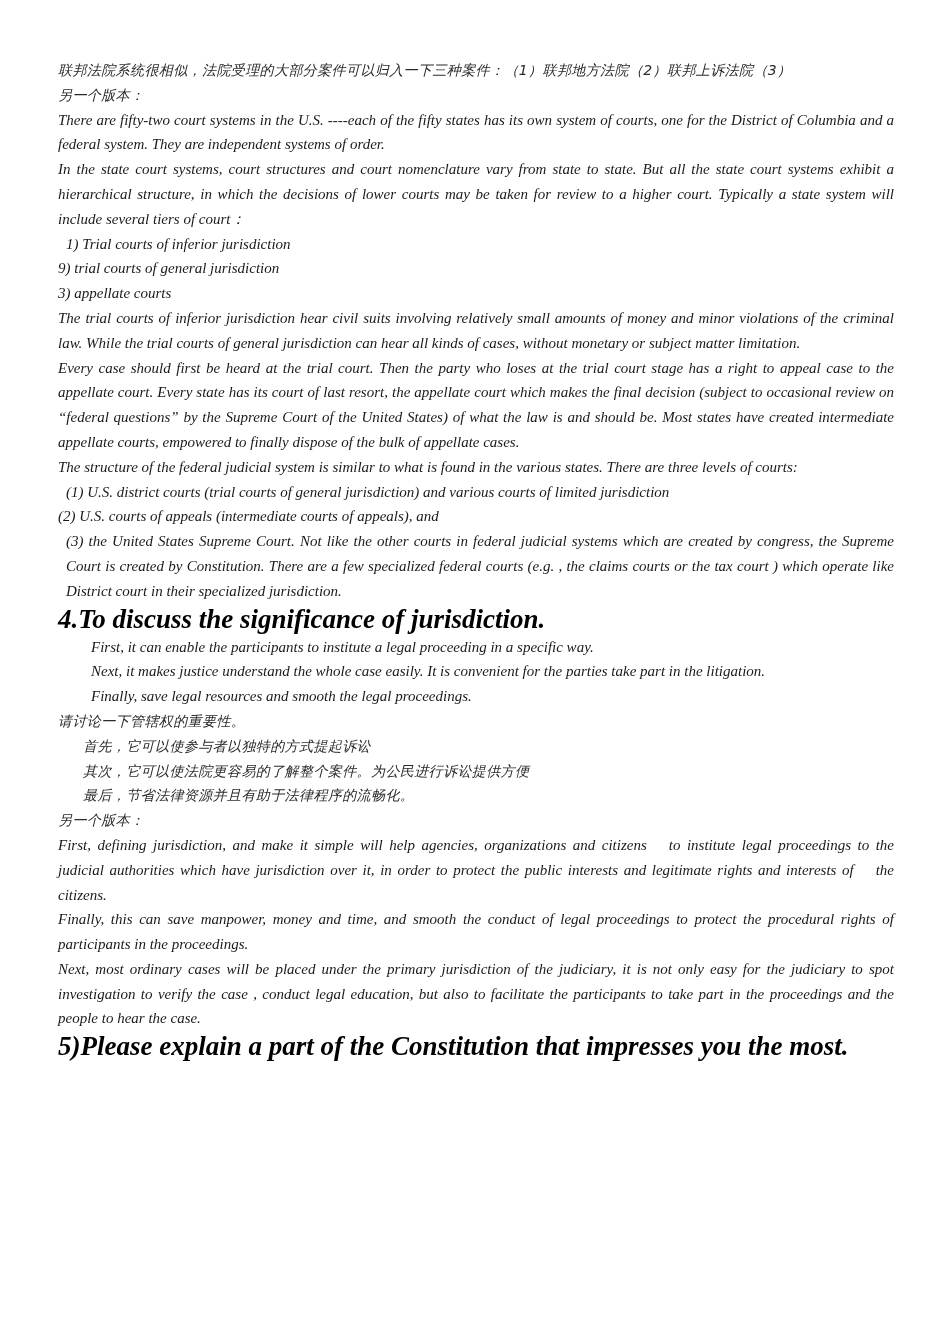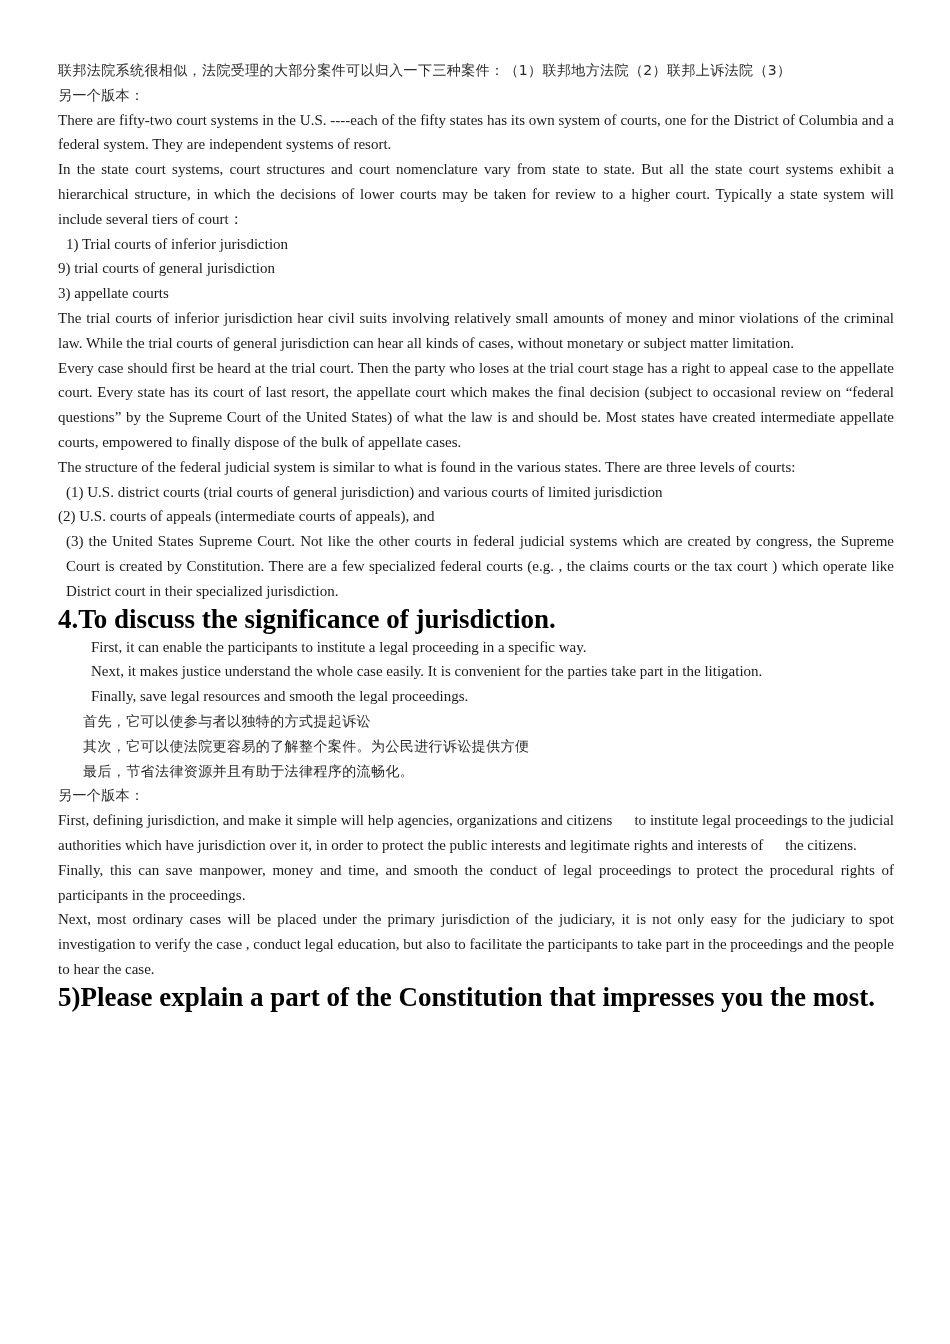--- a/index.html
+++ b/index.html
@@ -1,21 +1,21 @@
 <!DOCTYPE html>
 <html><head>
   <meta charset="utf-8">
   <style>
     html, body { margin: 0; padding: 0; background: #ffffff; }
     body {
       width: 950px; height: 1344px; overflow: hidden; position: relative;
       font-family: "Liberation Serif", "DejaVu Serif", serif;
       color: #1a1a1a;
     }
-    .page { position: absolute; left: 58px; top: 58px; width: 836px; }
+    .page { position: absolute; left: 58px; top: 58px; width: 836px; font-style: italic; }
     .p {
       font-size: 15px; line-height: 24.8px; margin: 0;
       text-align: justify; text-align-last: left;
     }
     .zh { font-family: "DejaVu Sans", sans-serif; font-size: 14px; color: #2a2a2a; letter-spacing: 0.4px; }
     .ind1 { padding-left: 8px; }
     .ind2 { padding-left: 33px; }
     .indzh { padding-left: 25px; }
     h2.heading {
       font-family: "Liberation Serif", "DejaVu Serif", serif;
@@ -25,37 +25,38 @@
     .h5 { margin-top: 26px; }
     .gap { display: inline-block; width: 22px; }
   </style>
 </head>
 <body>
 
 <div class="page">
 
   <p class="p zh">联邦法院系统很相似，法院受理的大部分案件可以归入一下三种案件：（1）联邦地方法院（2）联邦上诉法院（3）</p>
   <p class="p zh">另一个版本：</p>
-  <p class="p">There are fifty-two court systems in the U.S. ----each of the fifty states has its own system of courts, one for the District of Columbia and a federal system. They are independent systems of resort.</p>
+  <p class="p">There are fifty-two court systems in the U.S. ----each of the fifty states has its own system of courts, one for the District of Columbia and a federal system. They are independent systems of order.</p>
   <p class="p">In the state court systems, court structures and court nomenclature vary from state to state. But all the state court systems exhibit a hierarchical structure, in which the decisions of lower courts may be taken for review to a higher court. Typically a state system will include several tiers of court：</p>
   <p class="p ind1">1) Trial courts of inferior jurisdiction</p>
   <p class="p">9) trial courts of general jurisdiction</p>
   <p class="p">3) appellate courts</p>
   <p class="p">The trial courts of inferior jurisdiction hear civil suits involving relatively small amounts of money and minor violations of the criminal law. While the trial courts of general jurisdiction can hear all kinds of cases, without monetary or subject matter limitation.</p>
   <p class="p">Every case should first be heard at the trial court. Then the party who loses at the trial court stage has a right to appeal case to the appellate court. Every state has its court of last resort, the appellate court which makes the final decision (subject to occasional review on “federal questions” by the Supreme Court of the United States) of what the law is and should be. Most states have created intermediate appellate courts, empowered to finally dispose of the bulk of appellate cases.</p>
   <p class="p">The structure of the federal judicial system is similar to what is found in the various states. There are three levels of courts:</p>
   <p class="p ind1">(1) U.S. district courts (trial courts of general jurisdiction) and various courts of limited jurisdiction</p>
   <p class="p">(2) U.S. courts of appeals (intermediate courts of appeals), and</p>
   <p class="p ind1">(3) the United States Supreme Court. Not like the other courts in federal judicial systems which are created by congress, the Supreme Court is created by Constitution. There are a few specialized federal courts (e.g. , the claims courts or the tax court ) which operate like District court in their specialized jurisdiction.</p>
 
   <h2 class="heading h4">4.To discuss the significance of jurisdiction.</h2>
 
   <p class="p ind2">First, it can enable the participants to institute a legal proceeding in a specific way.</p>
   <p class="p ind2">Next, it makes justice understand the whole case easily. It is convenient for the parties take part in the litigation.</p>
   <p class="p ind2">Finally, save legal resources and smooth the legal proceedings.</p>
+  <p class="p zh">请讨论一下管辖权的重要性。</p>
   <p class="p zh indzh">首先，它可以使参与者以独特的方式提起诉讼</p>
   <p class="p zh indzh">其次，它可以使法院更容易的了解整个案件。为公民进行诉讼提供方便</p>
   <p class="p zh indzh">最后，节省法律资源并且有助于法律程序的流畅化。</p>
   <p class="p zh">另一个版本：</p>
   <p class="p"><span>First, defining jurisdiction, and make it simple will help agencies, organizations and citizens</span><span class="gap"></span><span>to institute legal proceedings to the judicial authorities which have jurisdiction over it, in order to protect the public interests and legitimate rights and interests of</span><span class="gap"></span><span>the citizens.</span></p>
   <p class="p">Finally, this can save manpower, money and time, and smooth the conduct of legal proceedings to protect the procedural rights of participants in the proceedings.</p>
   <p class="p">Next, most ordinary cases will be placed under the primary jurisdiction of the judiciary, it is not only easy for the judiciary to spot investigation to verify the case , conduct legal education, but also to facilitate the participants to take part in the proceedings and the people to hear the case.</p>
 
   <h2 class="heading h5">5)Please explain a part of the Constitution that impresses you the most.</h2>
 

